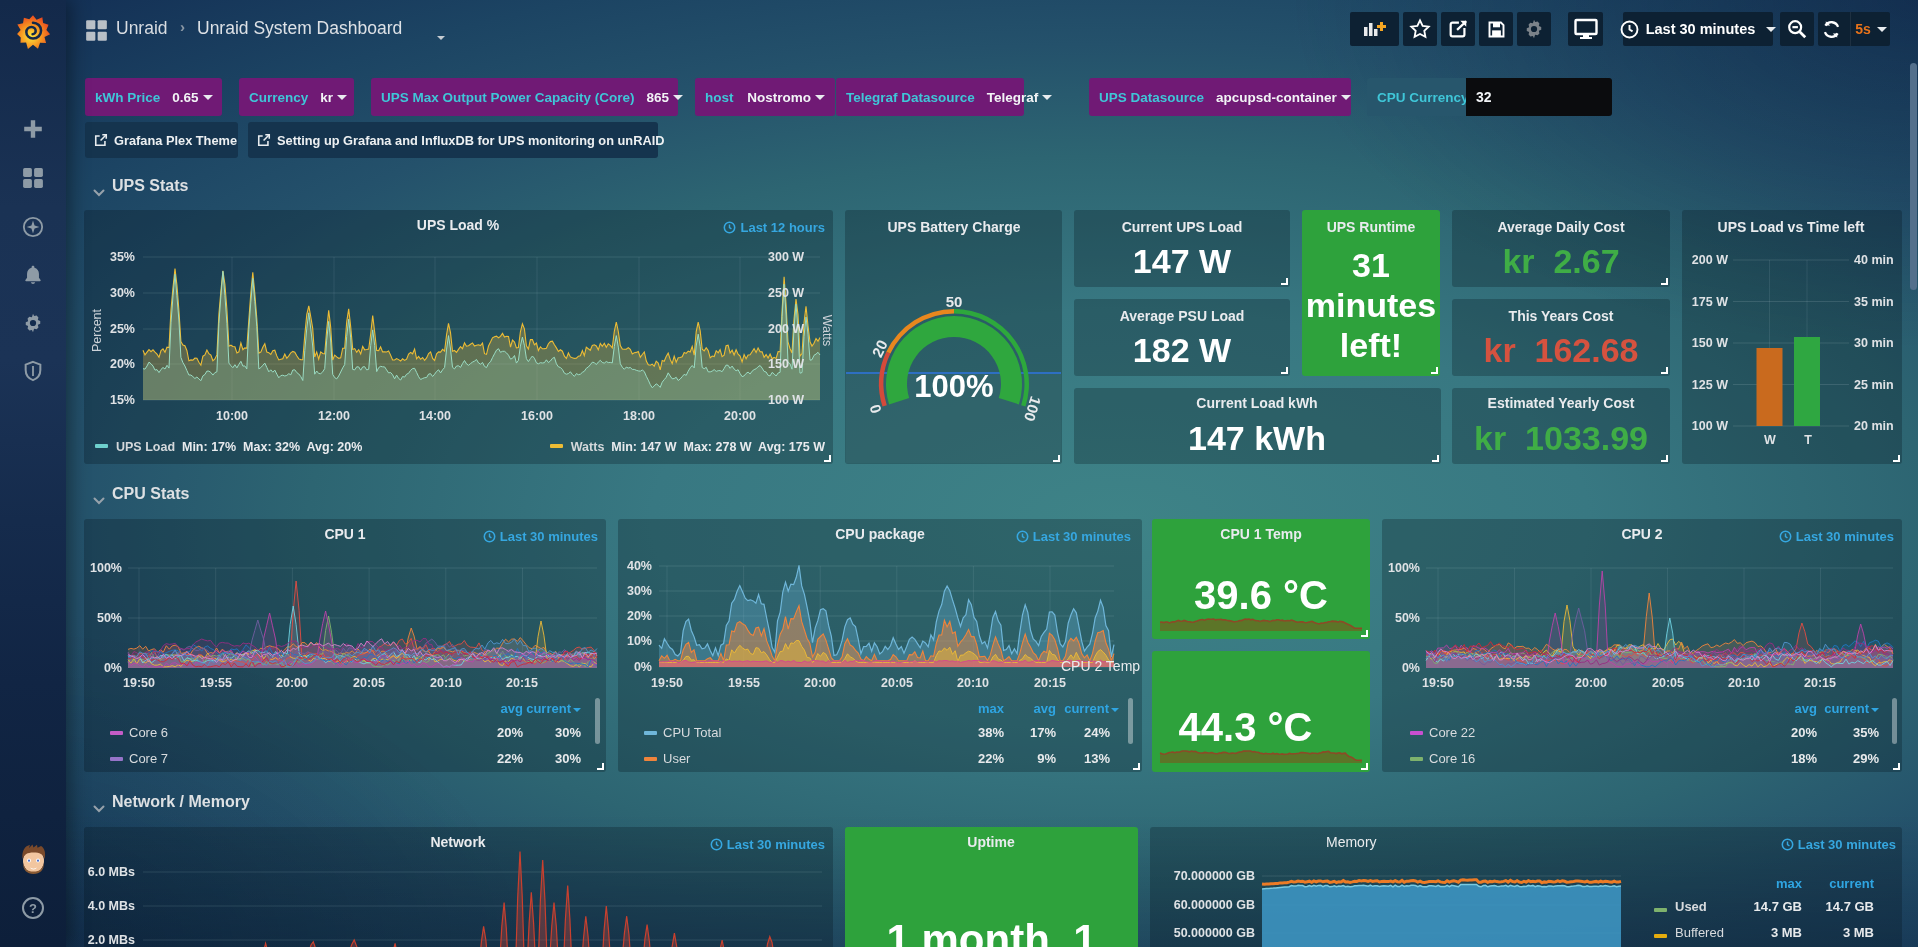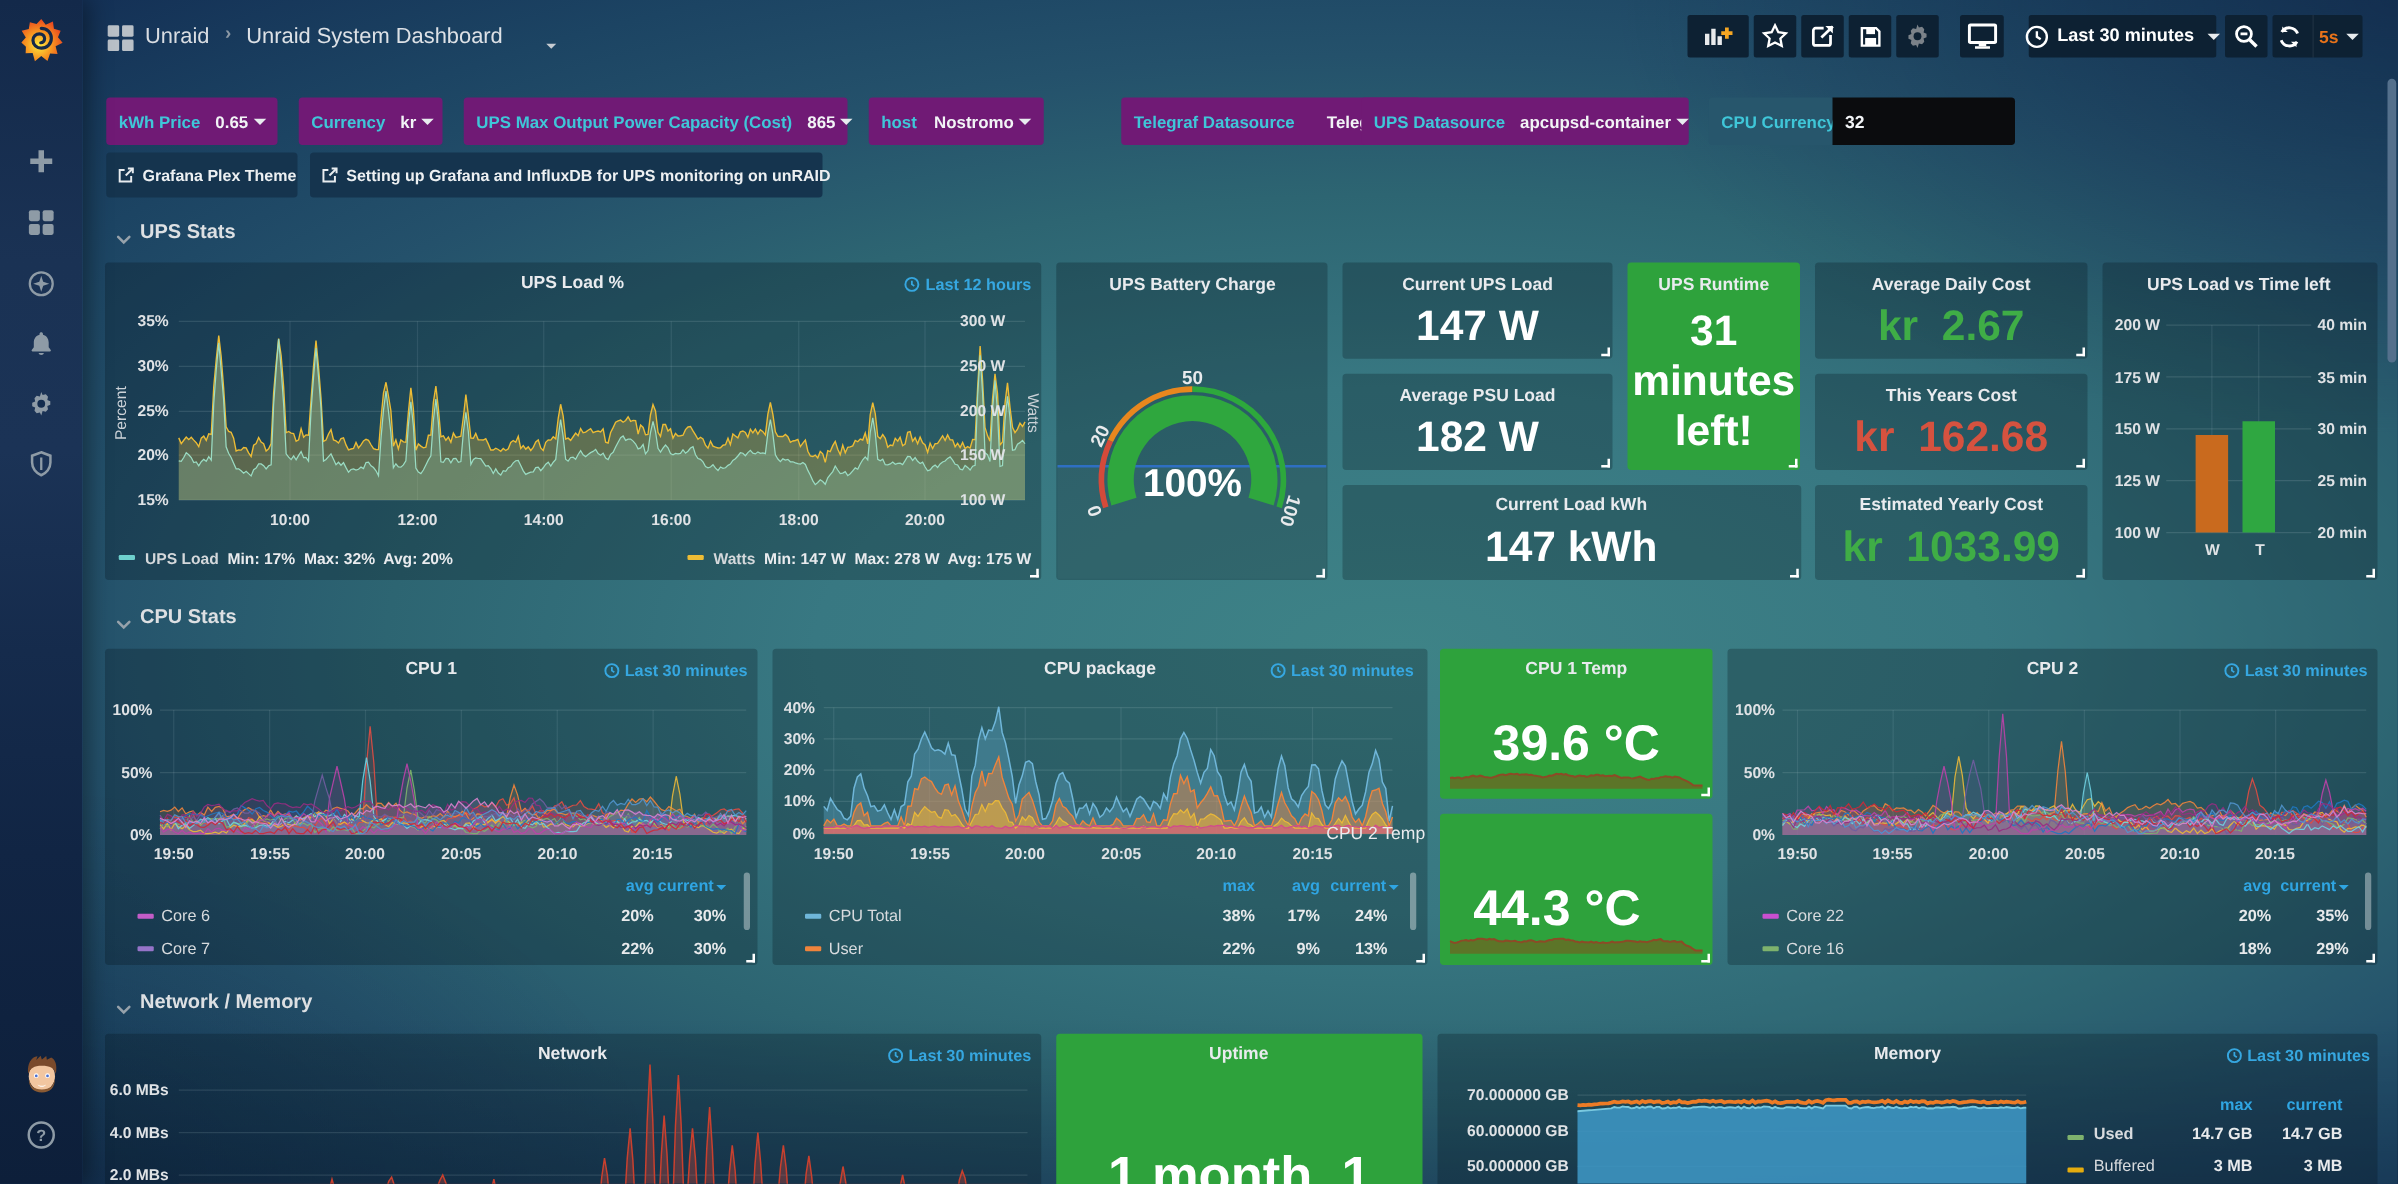--- a/index.html
+++ b/index.html
@@ -168,28 +168,28 @@
     <div class="abs" style="left:1844px;top:63px;width:7px;height:227px;background:#54708c;border-radius:4px"></div>
     <div class="vbox" style="left:19px;width:137px">
       <span class="vlabel">kWh Price</span>
       <span class="vvalue">0.65<span class="caret"></span></span>
     </div>
     <div class="vbox" style="left:173px;width:115px">
       <span class="vlabel">Currency</span>
       <span class="vvalue">kr<span class="caret"></span></span>
     </div>
     <div class="vbox" style="left:305px;width:307px">
-      <span class="vlabel">UPS Max Output Power Capacity (Cost)</span>
+      <span class="vlabel">UPS Max Output Power Capacity (Core)</span>
       <span class="vvalue">865<span class="caret"></span></span>
     </div>
     <div class="vbox" style="left:629px;width:140px">
       <span class="vlabel">host</span>
       <span class="vvalue">Nostromo<span class="caret"></span></span>
     </div>
-    <div class="vbox" style="left:831px;width:240px">
+    <div class="vbox" style="left:770px;width:188px">
       <span class="vlabel">Telegraf Datasource</span>
       <span class="vvalue">Telegraf<span class="caret"></span></span>
     </div>
     <div class="vbox" style="left:1023px;width:262px">
       <span class="vlabel">UPS Datasource</span>
       <span class="vvalue">apcupsd-container<span class="caret"></span></span>
     </div>
     <div class="vbox" style="left:1301px;width:100px;background:#27566c">
       <span class="vlabel">CPU Currency</span>
     </div>
@@ -548,21 +548,21 @@
         <line x1="143" y1="906" x2="822" y2="906" stroke="rgba(210,230,235,0.13)"></line>
         <line x1="143" y1="940" x2="822" y2="940" stroke="rgba(210,230,235,0.13)"></line>
         <path d="M143.0 969.0L145.3 972.3L147.5 969.7L149.8 970.8L152.1 970.5L154.4 970.6L156.6 969.4L158.9 965.3L161.2 966.4L163.4 970.0L165.7 966.4L168.0 961.9L170.3 959.1L172.5 960.1L174.8 965.1L177.1 960.1L179.3 960.5L181.6 959.4L183.9 960.9L186.1 956.6L188.4 953.6L190.7 950.2L193.0 958.3L195.2 963.2L197.5 959.9L199.8 960.7L202.0 965.3L204.3 967.1L206.6 970.1L208.9 973.1L211.1 973.1L213.4 970.5L215.7 968.5L217.9 972.2L220.2 971.2L222.5 970.1L224.8 973.1L227.0 973.1L229.3 973.1L231.6 972.5L233.8 969.5L236.1 973.1L238.4 972.2L240.6 973.1L242.9 973.1L245.2 973.1L247.5 973.1L249.7 973.1L252.0 969.3L254.3 967.0L256.5 967.6L258.8 966.0L261.1 967.9L263.4 952.0L265.6 943.4L267.9 951.7L270.2 962.5L272.4 963.2L274.7 965.6L277.0 961.5L279.3 958.6L281.5 954.2L283.8 950.3L286.1 950.2L288.3 952.4L290.6 951.4L292.9 950.2L295.2 951.4L297.4 953.0L299.7 951.0L302.0 954.1L304.2 957.5L306.5 955.9L308.8 952.2L311.0 945.0L313.3 941.7L315.6 948.5L317.9 961.4L320.1 958.9L322.4 956.0L324.7 959.0L326.9 956.5L329.2 956.2L331.5 954.9L333.8 952.1L336.0 957.0L338.3 959.0L340.6 954.3L342.8 955.6L345.1 951.1L347.4 953.1L349.7 950.2L351.9 944.3L354.2 940.0L356.5 945.9L358.7 951.8L361.0 952.7L363.3 955.9L365.5 958.3L367.8 954.3L370.1 950.9L372.4 951.2L374.6 950.2L376.9 960.8L379.2 963.5L381.4 968.4L383.7 968.5L386.0 966.1L388.3 965.7L390.5 964.9L392.8 953.0L395.1 943.4L397.3 954.4L399.6 969.5L401.9 970.1L404.2 970.9L406.4 973.1L408.7 973.1L411.0 972.5L413.2 971.9L415.5 970.4L417.8 973.1L420.1 970.9L422.3 973.1L424.6 970.5L426.9 973.1L429.1 970.9L431.4 968.3L433.7 969.0L435.9 970.6L438.2 973.1L440.5 973.1L442.8 968.4L445.0 973.1L447.3 971.3L449.6 968.3L451.8 968.9L454.1 965.0L456.4 961.8L458.7 958.4L460.9 959.6L463.2 964.3L465.5 966.3L467.7 961.8L470.0 958.6L472.3 962.5L474.6 966.8L476.8 965.7L479.1 967.4L481.4 941.6L483.6 926.4L485.9 940.2L488.2 967.3L490.4 969.4L492.7 969.3L495.0 972.1L497.3 967.1L499.5 965.6L501.8 926.5L504.1 902.6L506.3 928.2L508.6 972.4L510.9 967.4L513.2 966.6L515.4 971.7L517.7 897.8L520.0 851.6L522.2 895.8L524.5 970.3L526.8 973.1L529.1 923.4L531.3 892.4L533.6 923.4L535.9 970.1L538.1 967.7L540.4 900.1L542.7 860.1L544.9 899.5L547.2 962.1L549.5 961.9L551.8 925.7L554.0 902.6L556.3 926.3L558.6 967.5L560.8 970.2L563.1 973.1L565.4 919.3L567.7 885.6L569.9 919.3L572.2 973.1L574.5 973.1L576.7 973.1L579.0 973.1L581.3 968.3L583.6 937.3L585.8 916.2L588.1 936.5L590.4 970.4L592.6 967.8L594.9 971.1L597.2 969.9L599.5 971.1L601.7 973.1L604.0 931.1L606.3 906.0L608.5 930.1L610.8 964.6L613.1 962.4L615.3 964.7L617.6 960.3L619.9 962.1L622.2 958.3L624.4 933.4L626.7 916.2L629.0 935.0L631.2 966.3L633.5 968.6L635.8 964.5L638.1 965.2L640.3 967.0L642.6 966.0L644.9 939.1L647.1 924.7L649.4 941.6L651.7 969.2L654.0 964.2L656.2 969.1L658.5 967.7L660.8 970.8L663.0 969.2L665.3 973.1L667.6 973.1L669.8 968.1L672.1 946.9L674.4 933.2L676.7 946.5L678.9 962.6L681.2 966.7L683.5 964.1L685.7 968.2L688.0 968.0L690.3 963.0L692.6 965.3L694.8 962.8L697.1 965.3L699.4 961.3L701.6 964.2L703.9 961.5L706.2 962.0L708.5 960.6L710.7 964.2L713.0 968.0L715.3 966.8L717.5 971.2L719.8 950.9L722.1 940.0L724.4 951.9L726.6 973.1L728.9 973.1L731.2 973.1L733.4 970.3L735.7 973.1L738.0 971.0L740.2 970.5L742.5 973.1L744.8 973.1L747.1 973.1L749.3 973.1L751.6 973.1L753.9 973.1L756.1 973.1L758.4 968.9L760.7 964.7L763.0 961.5L765.2 960.5L767.5 944.0L769.8 936.6L772.0 942.4L774.3 956.6L776.6 958.2L778.9 962.8L781.1 958.1L783.4 954.7L785.7 956.5L787.9 954.6L790.2 956.6L792.5 958.2L794.7 961.7L797.0 965.9L799.3 962.1L801.6 963.4L803.8 959.1L806.1 954.9L808.4 962.2L810.6 960.4L812.9 961.7L815.2 964.4L817.5 962.7L819.7 958.3L822.0 962.1L822.0 947.0 L143.0 947.0 Z" fill="rgba(204,70,55,0.35)"></path>
         <path d="M143.0 969.0L145.3 972.3L147.5 969.7L149.8 970.8L152.1 970.5L154.4 970.6L156.6 969.4L158.9 965.3L161.2 966.4L163.4 970.0L165.7 966.4L168.0 961.9L170.3 959.1L172.5 960.1L174.8 965.1L177.1 960.1L179.3 960.5L181.6 959.4L183.9 960.9L186.1 956.6L188.4 953.6L190.7 950.2L193.0 958.3L195.2 963.2L197.5 959.9L199.8 960.7L202.0 965.3L204.3 967.1L206.6 970.1L208.9 973.1L211.1 973.1L213.4 970.5L215.7 968.5L217.9 972.2L220.2 971.2L222.5 970.1L224.8 973.1L227.0 973.1L229.3 973.1L231.6 972.5L233.8 969.5L236.1 973.1L238.4 972.2L240.6 973.1L242.9 973.1L245.2 973.1L247.5 973.1L249.7 973.1L252.0 969.3L254.3 967.0L256.5 967.6L258.8 966.0L261.1 967.9L263.4 952.0L265.6 943.4L267.9 951.7L270.2 962.5L272.4 963.2L274.7 965.6L277.0 961.5L279.3 958.6L281.5 954.2L283.8 950.3L286.1 950.2L288.3 952.4L290.6 951.4L292.9 950.2L295.2 951.4L297.4 953.0L299.7 951.0L302.0 954.1L304.2 957.5L306.5 955.9L308.8 952.2L311.0 945.0L313.3 941.7L315.6 948.5L317.9 961.4L320.1 958.9L322.4 956.0L324.7 959.0L326.9 956.5L329.2 956.2L331.5 954.9L333.8 952.1L336.0 957.0L338.3 959.0L340.6 954.3L342.8 955.6L345.1 951.1L347.4 953.1L349.7 950.2L351.9 944.3L354.2 940.0L356.5 945.9L358.7 951.8L361.0 952.7L363.3 955.9L365.5 958.3L367.8 954.3L370.1 950.9L372.4 951.2L374.6 950.2L376.9 960.8L379.2 963.5L381.4 968.4L383.7 968.5L386.0 966.1L388.3 965.7L390.5 964.9L392.8 953.0L395.1 943.4L397.3 954.4L399.6 969.5L401.9 970.1L404.2 970.9L406.4 973.1L408.7 973.1L411.0 972.5L413.2 971.9L415.5 970.4L417.8 973.1L420.1 970.9L422.3 973.1L424.6 970.5L426.9 973.1L429.1 970.9L431.4 968.3L433.7 969.0L435.9 970.6L438.2 973.1L440.5 973.1L442.8 968.4L445.0 973.1L447.3 971.3L449.6 968.3L451.8 968.9L454.1 965.0L456.4 961.8L458.7 958.4L460.9 959.6L463.2 964.3L465.5 966.3L467.7 961.8L470.0 958.6L472.3 962.5L474.6 966.8L476.8 965.7L479.1 967.4L481.4 941.6L483.6 926.4L485.9 940.2L488.2 967.3L490.4 969.4L492.7 969.3L495.0 972.1L497.3 967.1L499.5 965.6L501.8 926.5L504.1 902.6L506.3 928.2L508.6 972.4L510.9 967.4L513.2 966.6L515.4 971.7L517.7 897.8L520.0 851.6L522.2 895.8L524.5 970.3L526.8 973.1L529.1 923.4L531.3 892.4L533.6 923.4L535.9 970.1L538.1 967.7L540.4 900.1L542.7 860.1L544.9 899.5L547.2 962.1L549.5 961.9L551.8 925.7L554.0 902.6L556.3 926.3L558.6 967.5L560.8 970.2L563.1 973.1L565.4 919.3L567.7 885.6L569.9 919.3L572.2 973.1L574.5 973.1L576.7 973.1L579.0 973.1L581.3 968.3L583.6 937.3L585.8 916.2L588.1 936.5L590.4 970.4L592.6 967.8L594.9 971.1L597.2 969.9L599.5 971.1L601.7 973.1L604.0 931.1L606.3 906.0L608.5 930.1L610.8 964.6L613.1 962.4L615.3 964.7L617.6 960.3L619.9 962.1L622.2 958.3L624.4 933.4L626.7 916.2L629.0 935.0L631.2 966.3L633.5 968.6L635.8 964.5L638.1 965.2L640.3 967.0L642.6 966.0L644.9 939.1L647.1 924.7L649.4 941.6L651.7 969.2L654.0 964.2L656.2 969.1L658.5 967.7L660.8 970.8L663.0 969.2L665.3 973.1L667.6 973.1L669.8 968.1L672.1 946.9L674.4 933.2L676.7 946.5L678.9 962.6L681.2 966.7L683.5 964.1L685.7 968.2L688.0 968.0L690.3 963.0L692.6 965.3L694.8 962.8L697.1 965.3L699.4 961.3L701.6 964.2L703.9 961.5L706.2 962.0L708.5 960.6L710.7 964.2L713.0 968.0L715.3 966.8L717.5 971.2L719.8 950.9L722.1 940.0L724.4 951.9L726.6 973.1L728.9 973.1L731.2 973.1L733.4 970.3L735.7 973.1L738.0 971.0L740.2 970.5L742.5 973.1L744.8 973.1L747.1 973.1L749.3 973.1L751.6 973.1L753.9 973.1L756.1 973.1L758.4 968.9L760.7 964.7L763.0 961.5L765.2 960.5L767.5 944.0L769.8 936.6L772.0 942.4L774.3 956.6L776.6 958.2L778.9 962.8L781.1 958.1L783.4 954.7L785.7 956.5L787.9 954.6L790.2 956.6L792.5 958.2L794.7 961.7L797.0 965.9L799.3 962.1L801.6 963.4L803.8 959.1L806.1 954.9L808.4 962.2L810.6 960.4L812.9 961.7L815.2 964.4L817.5 962.7L819.7 958.3L822.0 962.1" fill="none" stroke="#c9402e" stroke-width="1.2"></path>
       </svg>
       <div class="axr" style="left:80px;top:865px;width:55px">6.0 MBs</div>
       <div class="axr" style="left:80px;top:899px;width:55px">4.0 MBs</div>
       <div class="axr" style="left:80px;top:933px;width:55px">2.0 MBs</div>
       <div class="abs" style="left:791px;top:834px;width:400px;text-align:center;color:#e9ebee;font-size:14px;font-weight:bold">Uptime</div>
       <div class="abs" style="left:845px;top:916px;width:293px;text-align:center;color:#fff;font-size:42px;font-weight:bold;line-height:48px">1 month, 1</div>
-      <div class="abs" style="left:1326px;top:834px;width:400px;text-align:center;color:#e9ebee;font-size:14px;font-weight:bold">Memory</div>
+      <div class="abs" style="left:1326px;top:834px;width:400px;color:#e9ebee;font-size:14px;font-weight:normal">Memory</div>
       <div class="abs" style="left:1676px;top:837px;width:220px;text-align:right;color:#36a7e0;font-size:13px;font-weight:bold"><svg width="13" height="13" viewBox="0 0 20 20" style="margin-right:4px;vertical-align:-2px">
           <circle cx="10" cy="10" r="8" fill="none" stroke="#36a7e0" stroke-width="2.4"></circle>
           <path d="M10 5.5V10l3 2" stroke="#36a7e0" stroke-width="2.2" fill="none"></path>
         </svg>Last 30 minutes</div>
       <svg class="abs" style="left:0;top:0" width="1918" height="947">
         <line x1="1262" y1="876" x2="1621" y2="876" stroke="rgba(210,230,235,0.13)"></line>
         <line x1="1262" y1="905" x2="1621" y2="905" stroke="rgba(210,230,235,0.13)"></line>
         <line x1="1262" y1="933" x2="1621" y2="933" stroke="rgba(210,230,235,0.13)"></line>
         <path d="M1262.0 889.0L1264.3 888.8L1266.5 888.6L1268.8 888.4L1271.0 888.2L1273.3 888.1L1275.5 887.9L1277.8 887.7L1280.1 887.5L1282.3 887.3L1284.6 887.1L1286.8 886.9L1289.1 886.7L1291.4 885.6L1293.6 886.1L1295.9 886.1L1298.1 885.2L1300.4 885.5L1302.6 885.6L1304.9 886.7L1307.2 886.4L1309.4 885.5L1311.7 886.5L1313.9 885.4L1316.2 886.2L1318.4 885.4L1320.7 885.2L1323.0 886.6L1325.2 885.5L1327.5 885.5L1329.7 886.8L1332.0 886.6L1334.3 885.7L1336.5 886.7L1338.8 886.1L1341.0 886.3L1343.3 885.5L1345.5 886.7L1347.8 886.3L1350.1 886.7L1352.3 886.6L1354.6 885.7L1356.8 885.8L1359.1 885.5L1361.3 885.4L1363.6 885.3L1365.9 885.7L1368.1 886.2L1370.4 885.2L1372.6 886.3L1374.9 885.7L1377.2 885.7L1379.4 886.5L1381.7 886.0L1383.9 885.7L1386.2 886.0L1388.4 886.3L1390.7 885.3L1393.0 886.8L1395.2 885.2L1397.5 886.4L1399.7 886.6L1402.0 885.2L1404.2 886.5L1406.5 885.8L1408.8 886.1L1411.0 885.2L1413.3 885.3L1415.5 885.5L1417.8 886.7L1420.1 885.5L1422.3 886.4L1424.6 886.7L1426.8 886.7L1429.1 885.8L1431.3 885.8L1433.6 886.0L1435.9 886.4L1438.1 885.4L1440.4 886.4L1442.6 886.5L1444.9 886.6L1447.1 885.3L1449.4 886.7L1451.7 885.3L1453.9 885.7L1456.2 886.2L1458.4 886.7L1460.7 884.5L1462.9 884.5L1465.2 884.5L1467.5 884.5L1469.7 884.5L1472.0 884.5L1474.2 884.5L1476.5 884.5L1478.8 886.3L1481.0 886.8L1483.3 885.5L1485.5 885.3L1487.8 886.8L1490.0 886.1L1492.3 885.8L1494.6 885.6L1496.8 886.2L1499.1 886.5L1501.3 885.9L1503.6 885.9L1505.8 885.3L1508.1 886.7L1510.4 885.3L1512.6 886.0L1514.9 886.5L1517.1 885.4L1519.4 886.4L1521.7 886.7L1523.9 886.2L1526.2 886.5L1528.4 885.4L1530.7 885.9L1532.9 885.4L1535.2 886.6L1537.5 885.7L1539.7 885.9L1542.0 886.8L1544.2 886.6L1546.5 886.8L1548.7 885.9L1551.0 886.0L1553.3 886.4L1555.5 886.0L1557.8 885.7L1560.0 885.8L1562.3 885.4L1564.6 885.8L1566.8 886.8L1569.1 886.7L1571.3 886.2L1573.6 886.0L1575.8 885.7L1578.1 885.3L1580.4 885.6L1582.6 886.5L1584.9 886.6L1587.1 885.8L1589.4 886.5L1591.6 886.4L1593.9 886.3L1596.2 886.3L1598.4 886.4L1600.7 885.8L1602.9 886.3L1605.2 885.6L1607.5 886.0L1609.7 886.4L1612.0 886.3L1614.2 885.7L1616.5 886.7L1618.7 886.2L1621.0 886.1L1621.0 947.0 L1262.0 947.0 Z" fill="rgba(62,150,196,0.88)"></path>
         <path d="M1262.0 889.0L1264.3 888.8L1266.5 888.6L1268.8 888.4L1271.0 888.2L1273.3 888.1L1275.5 887.9L1277.8 887.7L1280.1 887.5L1282.3 887.3L1284.6 887.1L1286.8 886.9L1289.1 886.7L1291.4 885.6L1293.6 886.1L1295.9 886.1L1298.1 885.2L1300.4 885.5L1302.6 885.6L1304.9 886.7L1307.2 886.4L1309.4 885.5L1311.7 886.5L1313.9 885.4L1316.2 886.2L1318.4 885.4L1320.7 885.2L1323.0 886.6L1325.2 885.5L1327.5 885.5L1329.7 886.8L1332.0 886.6L1334.3 885.7L1336.5 886.7L1338.8 886.1L1341.0 886.3L1343.3 885.5L1345.5 886.7L1347.8 886.3L1350.1 886.7L1352.3 886.6L1354.6 885.7L1356.8 885.8L1359.1 885.5L1361.3 885.4L1363.6 885.3L1365.9 885.7L1368.1 886.2L1370.4 885.2L1372.6 886.3L1374.9 885.7L1377.2 885.7L1379.4 886.5L1381.7 886.0L1383.9 885.7L1386.2 886.0L1388.4 886.3L1390.7 885.3L1393.0 886.8L1395.2 885.2L1397.5 886.4L1399.7 886.6L1402.0 885.2L1404.2 886.5L1406.5 885.8L1408.8 886.1L1411.0 885.2L1413.3 885.3L1415.5 885.5L1417.8 886.7L1420.1 885.5L1422.3 886.4L1424.6 886.7L1426.8 886.7L1429.1 885.8L1431.3 885.8L1433.6 886.0L1435.9 886.4L1438.1 885.4L1440.4 886.4L1442.6 886.5L1444.9 886.6L1447.1 885.3L1449.4 886.7L1451.7 885.3L1453.9 885.7L1456.2 886.2L1458.4 886.7L1460.7 884.5L1462.9 884.5L1465.2 884.5L1467.5 884.5L1469.7 884.5L1472.0 884.5L1474.2 884.5L1476.5 884.5L1478.8 886.3L1481.0 886.8L1483.3 885.5L1485.5 885.3L1487.8 886.8L1490.0 886.1L1492.3 885.8L1494.6 885.6L1496.8 886.2L1499.1 886.5L1501.3 885.9L1503.6 885.9L1505.8 885.3L1508.1 886.7L1510.4 885.3L1512.6 886.0L1514.9 886.5L1517.1 885.4L1519.4 886.4L1521.7 886.7L1523.9 886.2L1526.2 886.5L1528.4 885.4L1530.7 885.9L1532.9 885.4L1535.2 886.6L1537.5 885.7L1539.7 885.9L1542.0 886.8L1544.2 886.6L1546.5 886.8L1548.7 885.9L1551.0 886.0L1553.3 886.4L1555.5 886.0L1557.8 885.7L1560.0 885.8L1562.3 885.4L1564.6 885.8L1566.8 886.8L1569.1 886.7L1571.3 886.2L1573.6 886.0L1575.8 885.7L1578.1 885.3L1580.4 885.6L1582.6 886.5L1584.9 886.6L1587.1 885.8L1589.4 886.5L1591.6 886.4L1593.9 886.3L1596.2 886.3L1598.4 886.4L1600.7 885.8L1602.9 886.3L1605.2 885.6L1607.5 886.0L1609.7 886.4L1612.0 886.3L1614.2 885.7L1616.5 886.7L1618.7 886.2L1621.0 886.1" fill="none" stroke="#7ac9e0" stroke-width="1.5"></path>

